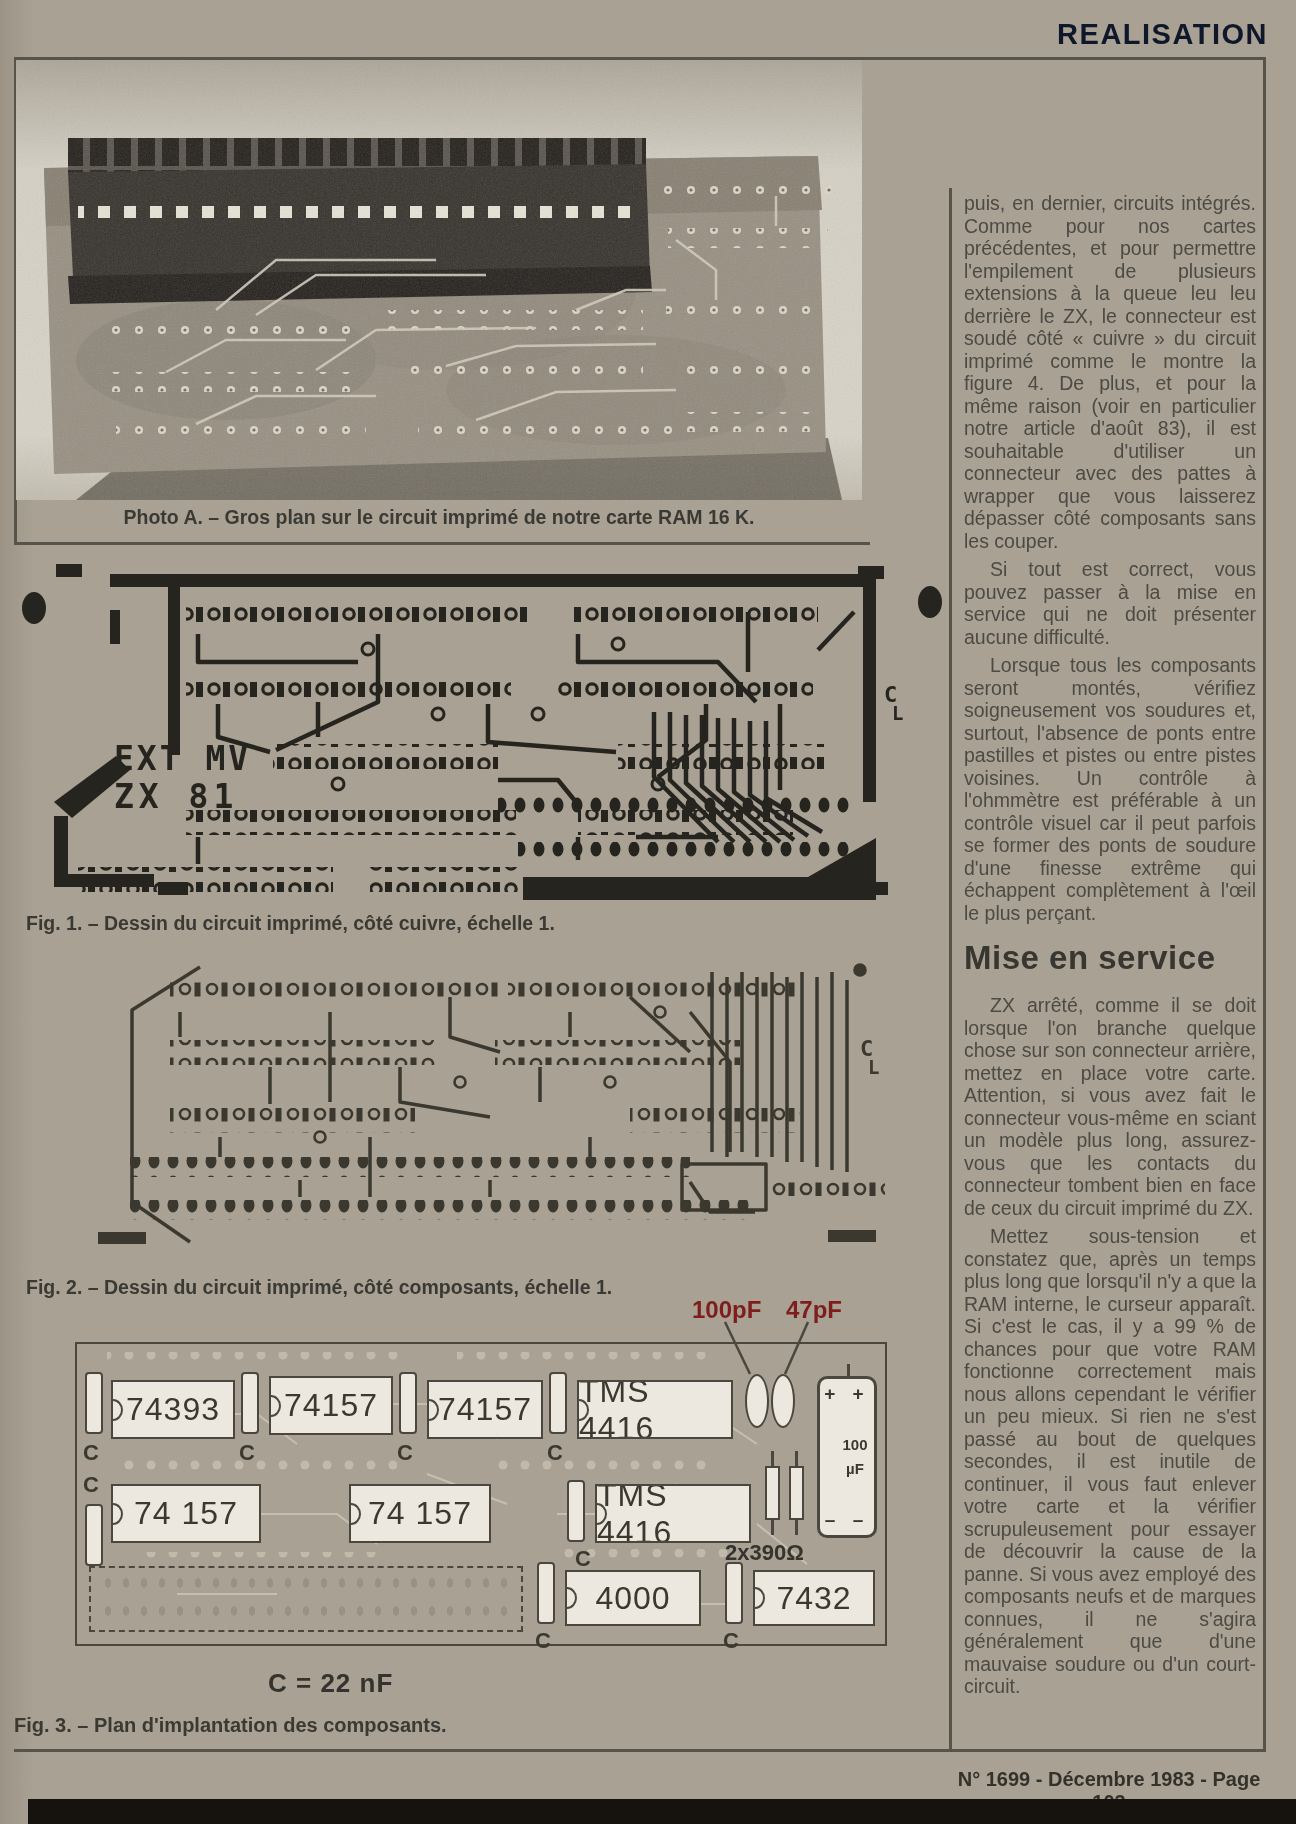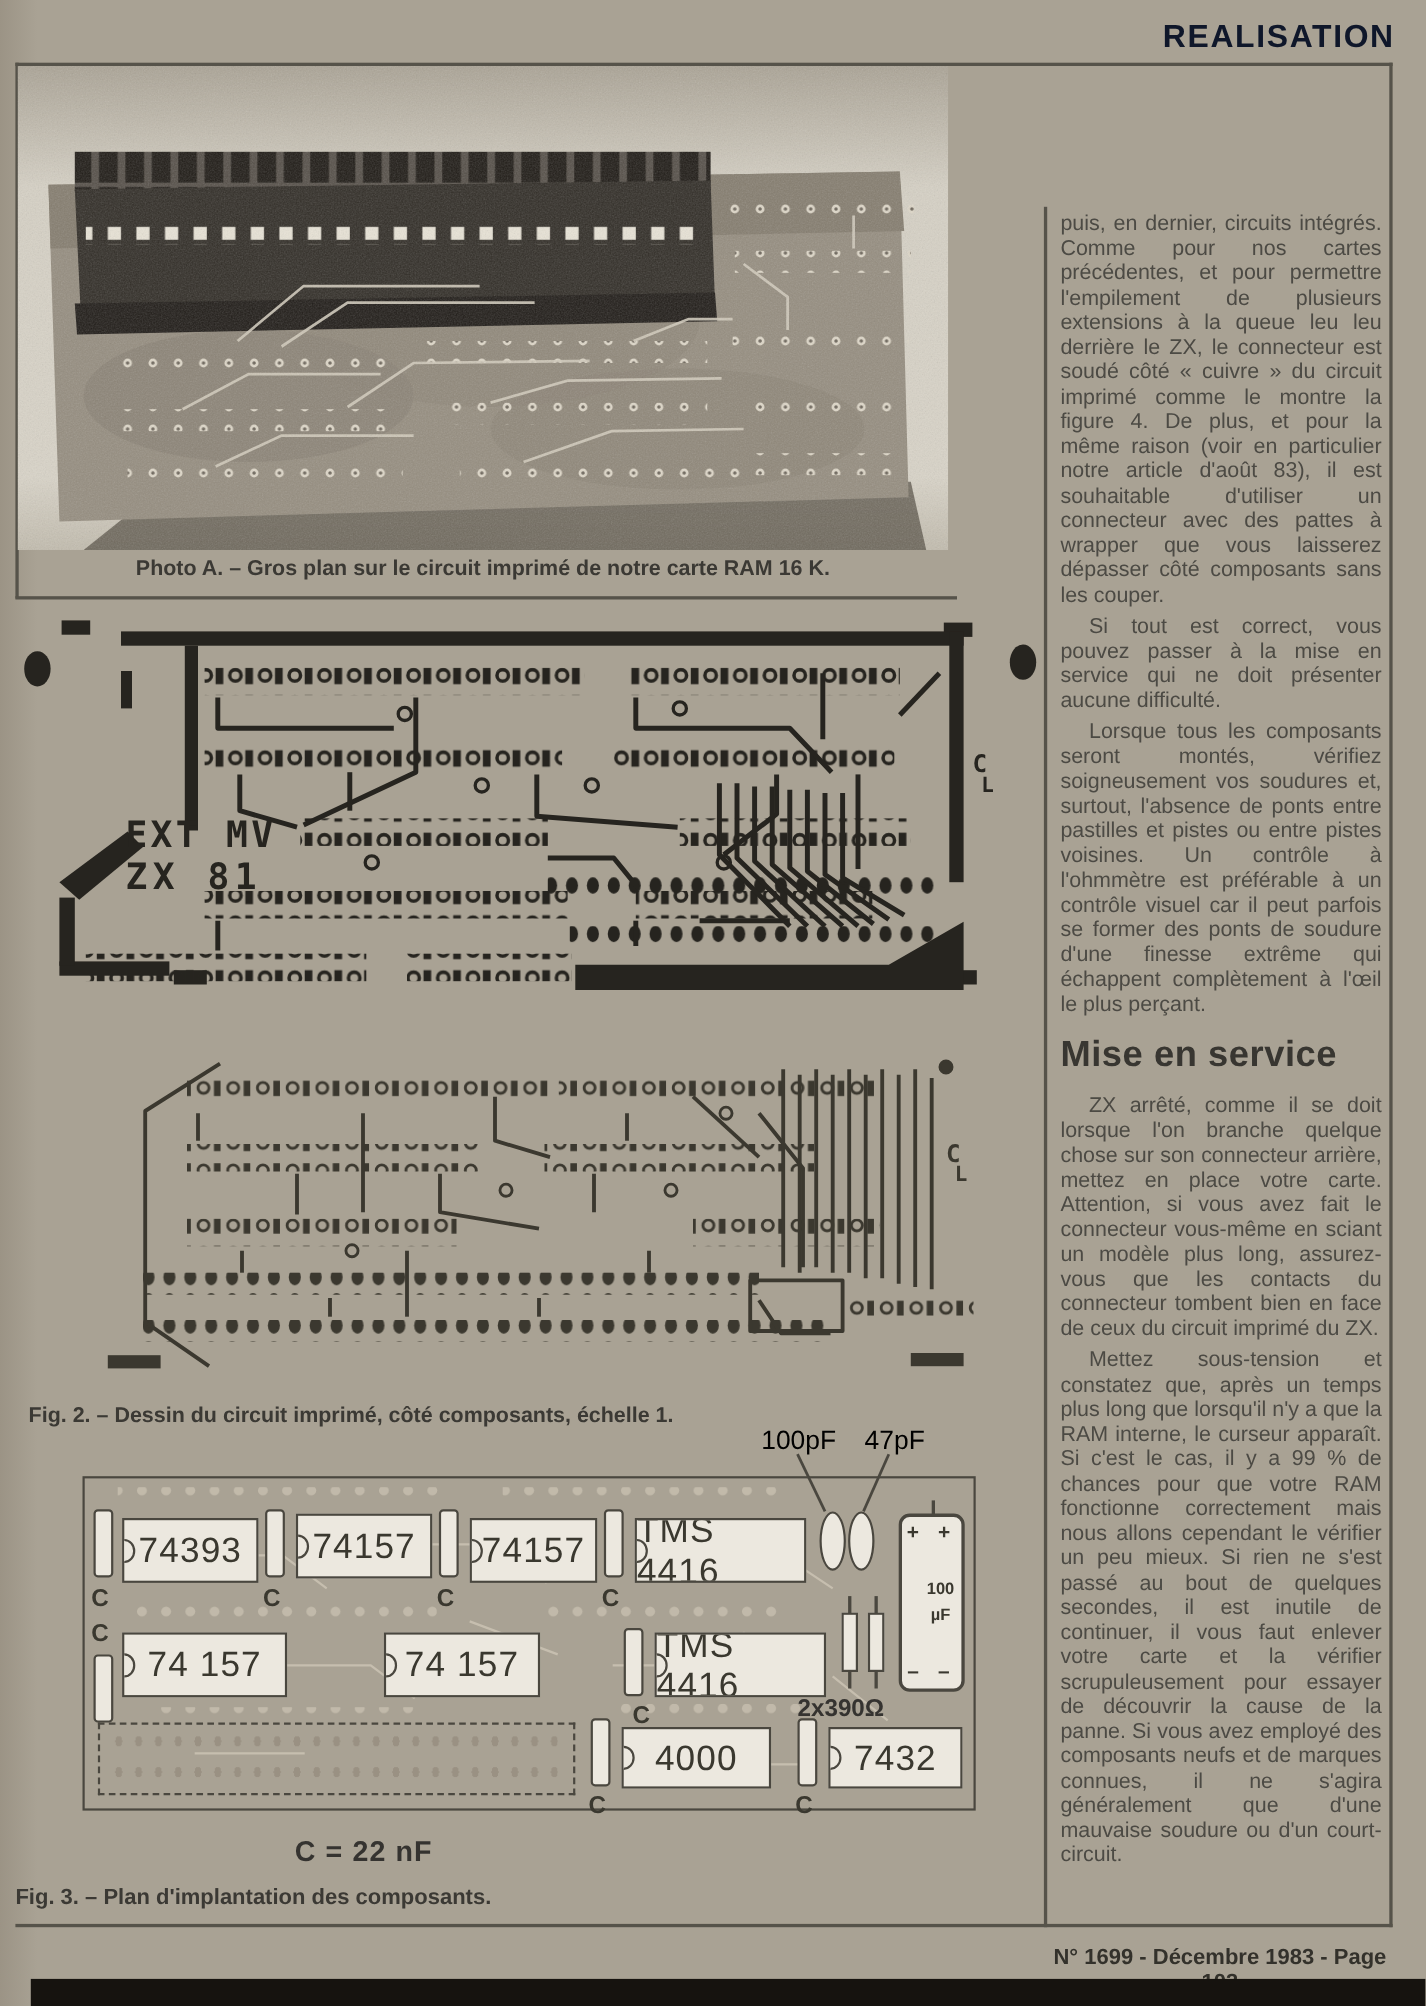--- a/index.html
+++ b/index.html
@@ -45,21 +45,21 @@
   .elcap{position:absolute;left:740px;top:32px;width:54px;height:148px;border:3px solid #4a473f;border-radius:10px;
     background:#ece8df;display:flex;flex-direction:column;align-items:center;justify-content:space-between;
     font-weight:bold;color:#3a382f;padding:4px 0;}
   .elcap::before{content:'';position:absolute;top:-15px;left:50%;width:3px;height:15px;background:#4a473f;}
   .elcap .pm{font-size:19px;letter-spacing:6px;}
   .elcap .val{font-size:15px;line-height:24px;text-align:center;margin-left:16px;}
   .dashed{position:absolute;left:12px;top:222px;width:430px;height:62px;border:2.5px dashed #4a473f;}
   .dotrow{position:absolute;left:8px;width:408px;height:18px;
     background-image:radial-gradient(ellipse 4.5px 6.5px at 9px 9px,#9a9183 0 70%,transparent 72%);
     background-size:18px 18px;background-repeat:repeat-x;}
-  .ptrlabel{position:absolute;font-weight:normal;font-size:24px;color:#000000;}
+  .ptrlabel{position:absolute;font-weight:bold;font-size:24px;color:#7f1d1d;}
   .r2label{position:absolute;left:648px;top:196px;font-weight:bold;font-size:22px;color:#353330;}
 </style>
 </head>
 <body>
 
 <div class="page">
 
   <svg width="0" height="0" style="position:absolute" aria-hidden="true">
     <defs>
       <pattern id="padD" width="27" height="25" patternUnits="userSpaceOnUse">
@@ -218,20 +218,21 @@
         <circle cx="320" cy="232" r="6"></circle>
         <circle cx="520" cy="162" r="6"></circle>
     </g>
     <g font-family="'DejaVu Sans Mono',monospace" font-weight="bold" fill="#26241f">
       <text x="96" y="218" font-size="33" letter-spacing="3">EXT MV</text>
       <text x="96" y="256" font-size="33" letter-spacing="5">ZX 81</text>
       <text x="866" y="150" font-size="22">C</text>
       <text x="874" y="168" font-size="19">L</text>
     </g>
   </svg>
+  <div class="caption cap1">Fig. 1. – Dessin du circuit imprimé, côté cuivre, échelle 1.</div>
 
   <svg class="abs" style="left:70px;top:952px" width="825" height="298" viewBox="0 0 825 298">
     <g>
       <rect x="100" y="20" width="330" height="25" fill="url(#padM)"></rect>
       <rect x="438" y="20" width="290" height="25" fill="url(#padM)"></rect>
       <rect x="100" y="88" width="265" height="25" fill="url(#padM)"></rect>
       <rect x="425" y="88" width="245" height="25" fill="url(#padM)"></rect>
       <rect x="100" y="156" width="245" height="25" fill="url(#padM)"></rect>
       <rect x="560" y="156" width="170" height="25" fill="url(#padM)"></rect>
       <rect x="60" y="205" width="560" height="20" fill="url(#dotM)"></rect>

